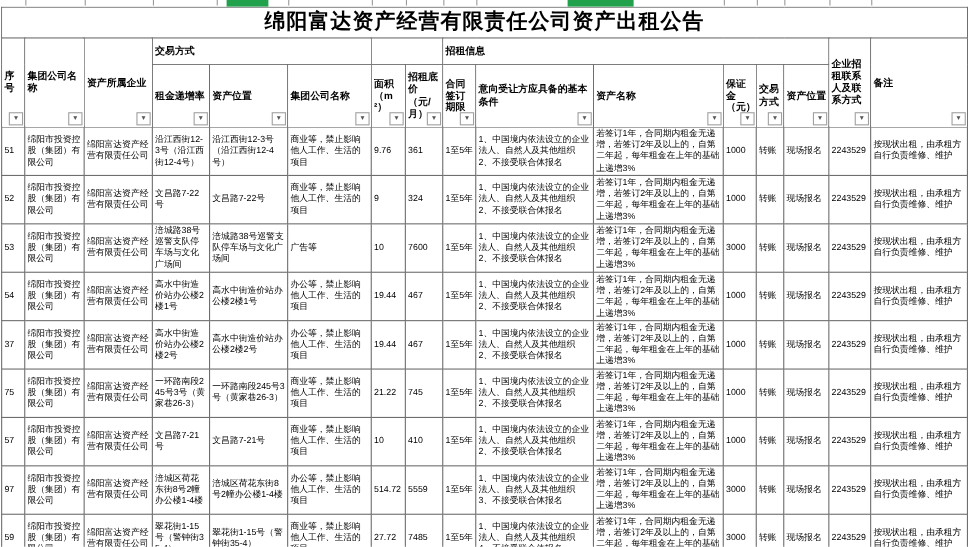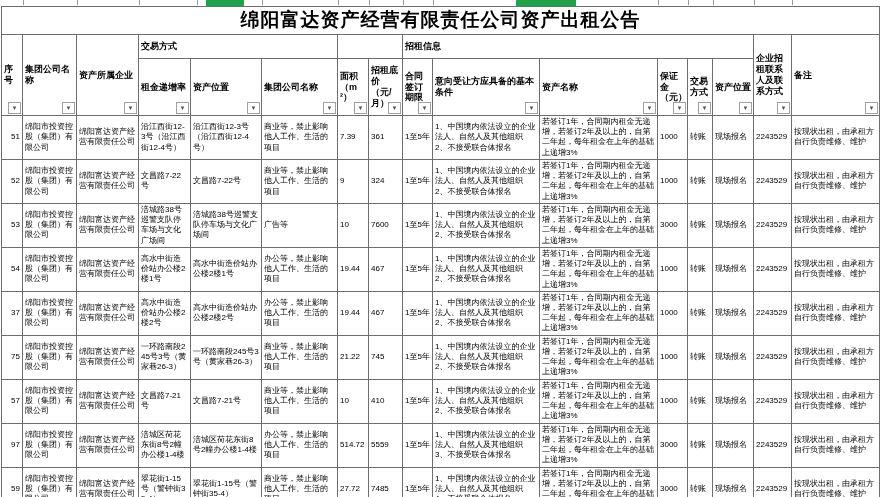--- a/index.html
+++ b/index.html
@@ -13,21 +13,21 @@
   .greencell{position:absolute;top:0;height:6px;background:var(--accent,#21a14b);}
 
   table{border-collapse:collapse;table-layout:fixed;width:878px;margin-left:1px;}
   th,td{border:1px solid #6e6e6e;padding:1px 2px;vertical-align:middle;overflow:hidden;}
   th{font-weight:bold;font-size:9px;text-align:left;position:relative;line-height:1.2;background:#fff;word-break:break-all;}
   td{font-size:8px;line-height:1.28;white-space:pre-line;word-break:break-all;background:#fff;}
   tr.title-row th{height:25px;text-align:center;font-size:19px;letter-spacing:1px;border-bottom:1px solid #6e6e6e;}
   tr.tier1{height:24px;}
   tr.tier2{height:57px;}
   tr.data-row{height:36px;}
-  td.c-seq{text-align:right;}
+  td.c-seq{text-align:left;}
   .filter{
     position:absolute;right:1px;bottom:1px;width:11px;height:10px;
     border:1px solid #a0a0a0;background:#fff;color:#555;
     font-size:6px;line-height:10px;text-align:center;
   }
 </style>
 </head>
 <body>
 
 <div class="strip">
@@ -149,21 +149,21 @@
 
   </tbody>
     <tbody id="rows">
       <tr class="data-row">
         <td class="c-seq">51</td>
         <td class="c-group">绵阳市投资控股（集团）有限公司</td>
         <td class="c-enterprise">绵阳富达资产经营有限责任公司</td>
         <td class="c-name">沿江西街12-3号（沿江西街12-4号）</td>
         <td class="c-location">沿江西街12-3号（沿江西街12-4号）</td>
         <td class="c-project">商业等，禁止影响他人工作、生活的项目</td>
-        <td class="c-area">7.39</td>
+        <td class="c-area">9.76</td>
         <td class="c-price">361</td>
         <td class="c-term">1至5年</td>
         <td class="c-condition">1、中国境内依法设立的企业法人、自然人及其他组织
 2、不接受联合体报名</td>
         <td class="c-increase">若签订1年，合同期内租金无递增，若签订2年及以上的，自第二年起，每年租金在上年的基础上递增3%</td>
         <td class="c-deposit">1000</td>
         <td class="c-trade">转账</td>
         <td class="c-signup">现场报名</td>
         <td class="c-contact">2243529</td>
         <td class="c-remark">按现状出租，由承租方自行负责维修、维护</td>

